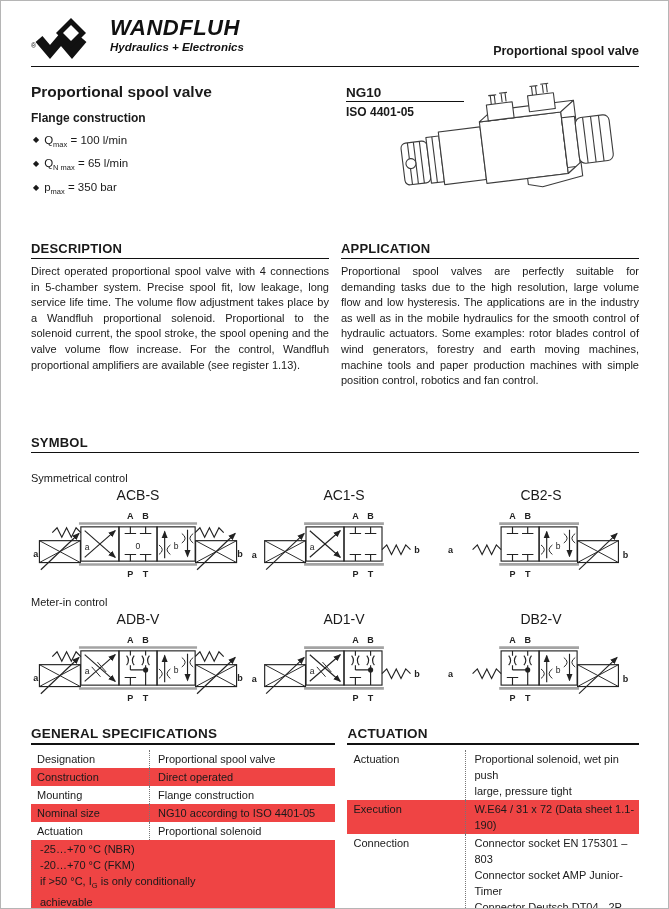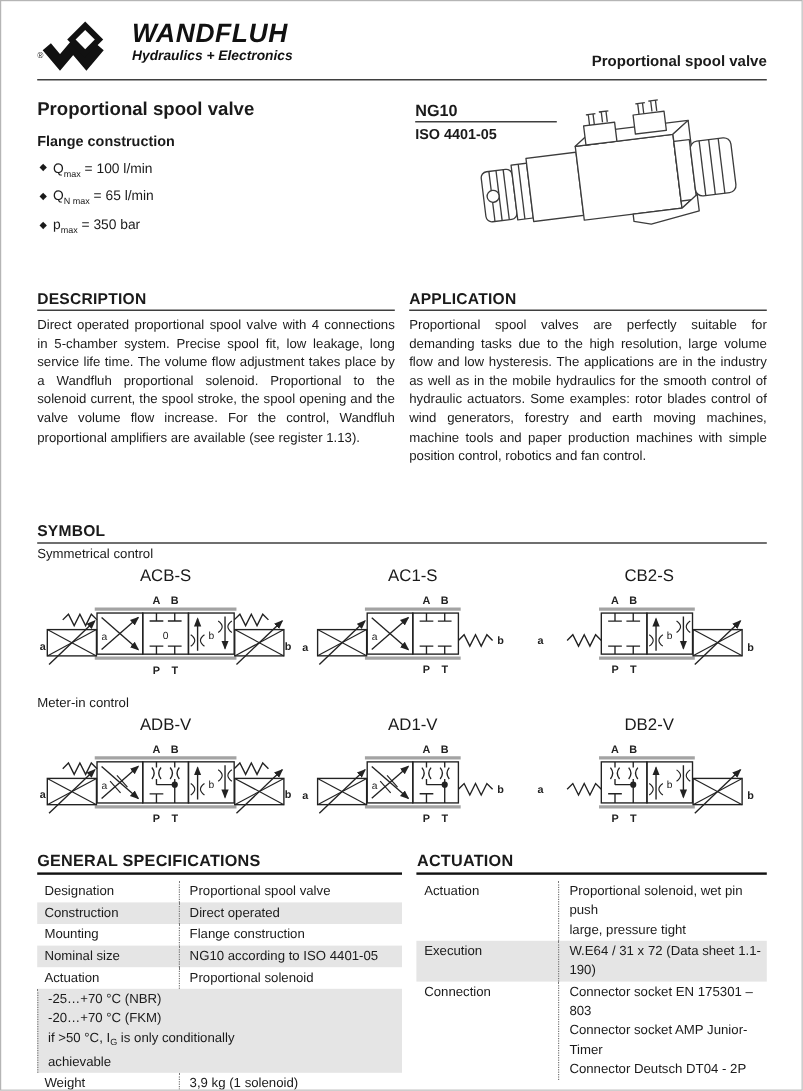--- a/index.html
+++ b/index.html
@@ -29,38 +29,38 @@
   .iso-label{font-size:12px;font-weight:bold;margin-top:3px;}
   .valve-illustration{position:absolute;right:-10px;top:-8px;}
   
   .cols{display:flex;gap:12px;margin-top:14px;min-height:178px;}
   .col{width:305px;}
   .sec-heading{font-size:13px;font-weight:bold;border-bottom:1.8px solid #111;
                padding-bottom:2px;letter-spacing:.2px;}
   .body-text{font-size:11px;line-height:15.6px;text-align:justify;margin-top:5px;}
   
   .symbol-section{margin-top:16px;}
-  .group-label{font-size:11px;margin-top:3px;}
+  .group-label{font-size:11px;margin-top:19px;}
   .symrow{display:flex;justify-content:space-between;margin-top:1px;}
   .symcell{display:flex;flex-direction:column;align-items:center;}
   .symcell.w1{width:214px;} .symcell.w2{width:190px;} .symcell.w3{width:196px;}
   .symbol-label{font-size:14px;margin:2px 0 1px 0;}
   .hyd rect,.hyd line{stroke:#222;stroke-width:1.2;fill:none;}
   .hyd .plate{stroke:#a3a3a3;stroke-width:2.8;}
   .hyd text{font-size:9.5px;font-weight:bold;fill:#222;stroke:none;
             font-family:"Liberation Sans",sans-serif;}
   .hyd text.cl{font-size:9px;font-weight:normal;}
   
   .tables{display:flex;gap:12px;margin-top:18px;}
   .tcol{width:305px;} .tcol.right{width:292px;}
   .table-heading{font-size:13.5px;font-weight:bold;border-bottom:2.2px solid #111;
                  padding-bottom:2px;letter-spacing:.2px;}
   .spec-table{margin-top:5px;font-size:11px;}
   .spec-row{display:flex;}
-  .spec-row.shaded{background:#e5e5e5;}
+  .spec-row.shaded{background:#ef4444;}
   .spec-label{width:118px;padding:1px 4px 1px 6px;line-height:16px;box-sizing:border-box;}
   .spec-value{flex:1;border-left:1px dotted #777;padding:1px 4px 1px 8px;line-height:16px;}
   .illus{stroke:#3c3c3c;stroke-width:1.1;fill:#fff;stroke-linejoin:round;}
 </style>
 </head>
 <body>
 
 <svg width="0" height="0" style="position:absolute" aria-hidden="true">
   <defs>
     <marker id="ah" viewBox="0 0 10 10" refX="8.5" refY="5" markerWidth="8" markerHeight="8" markerUnits="userSpaceOnUse" orient="auto">

